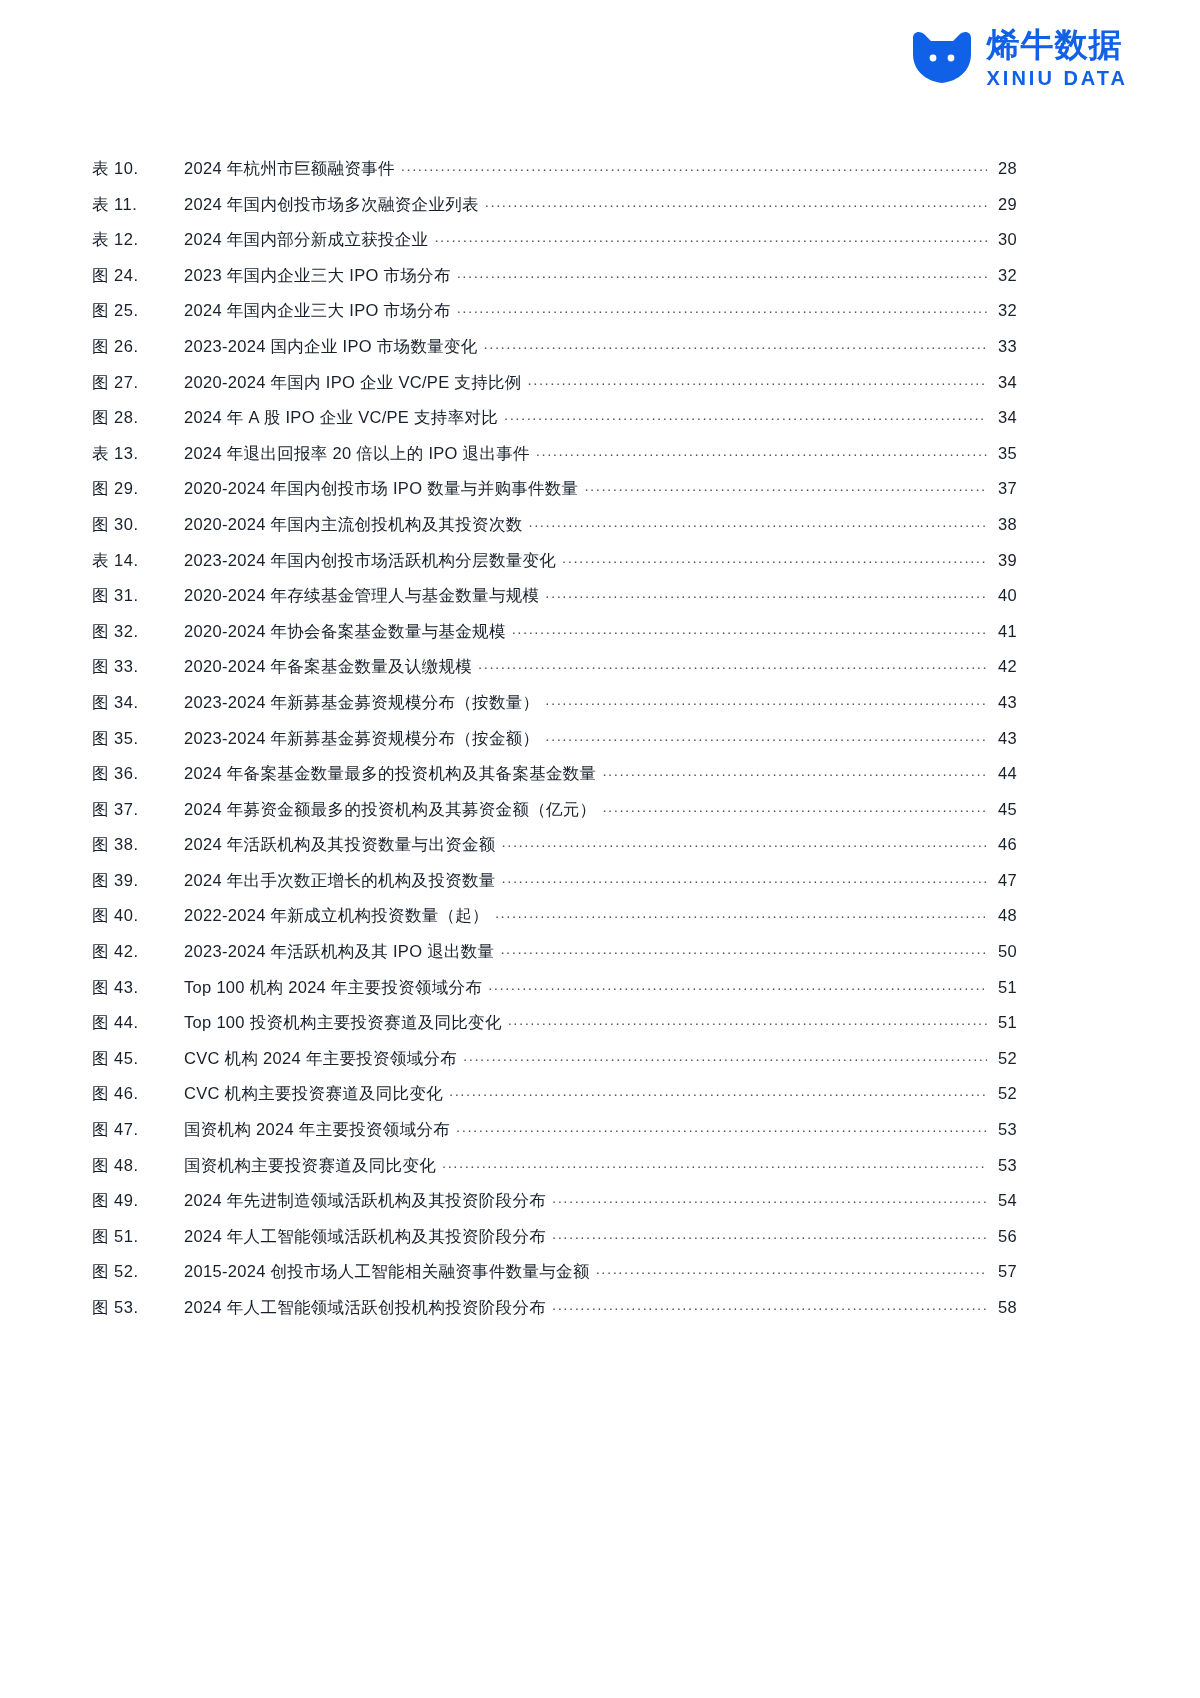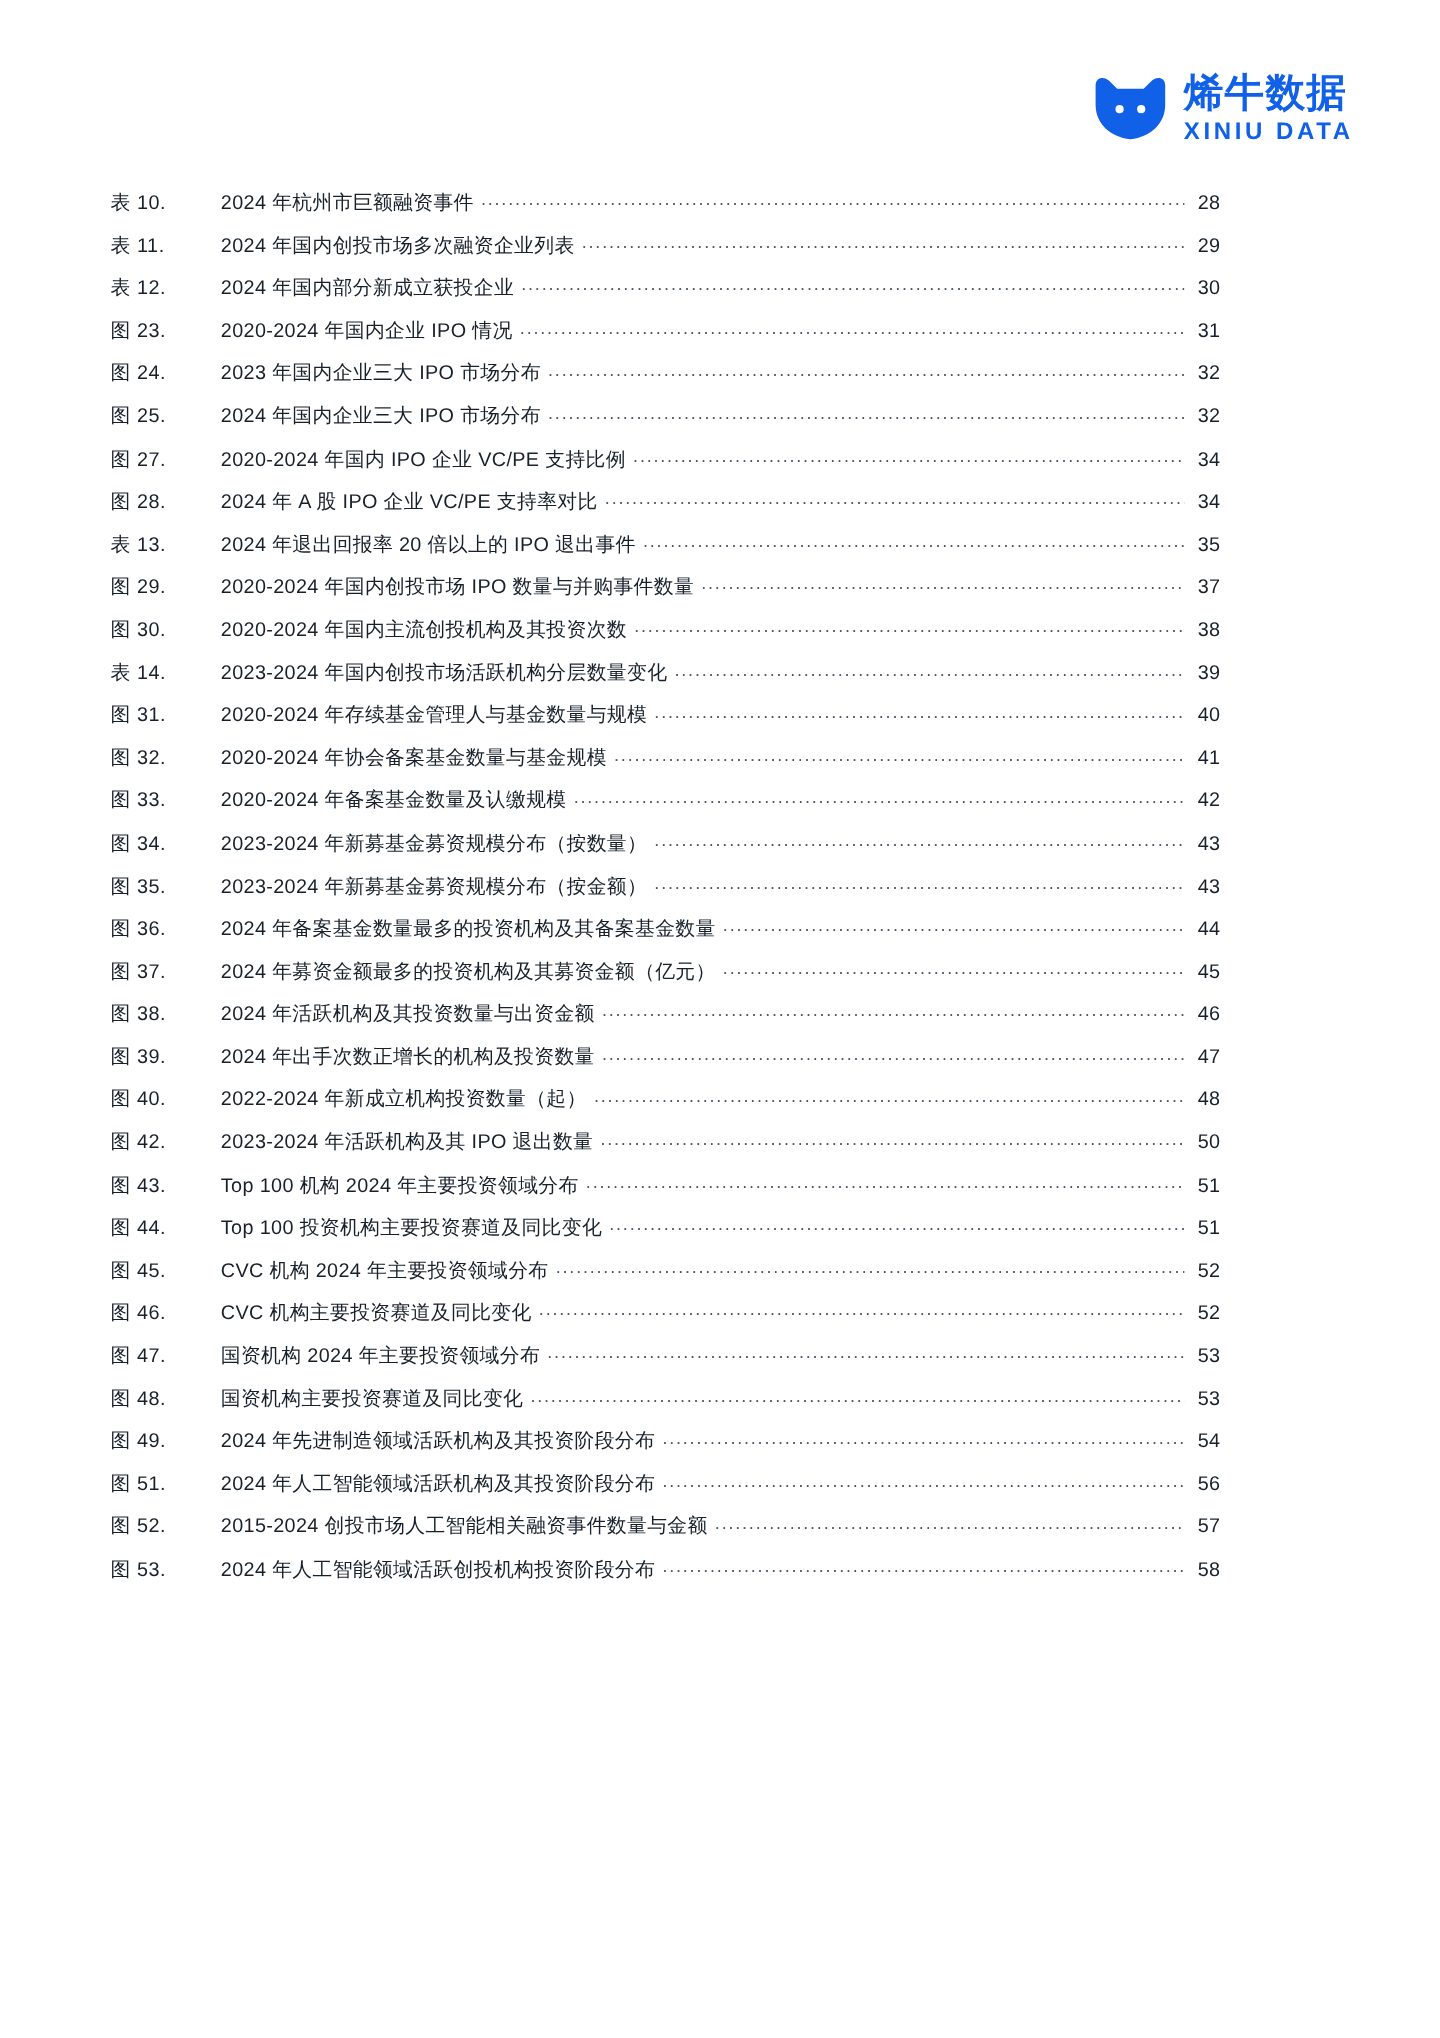--- a/index.html
+++ b/index.html
@@ -12,24 +12,24 @@
     background: #ffffff;
     font-family: "Liberation Sans", sans-serif;
     color: #1a1a1a;
     position: relative;
     overflow: hidden;
   }
 
   
   .header {
     position: absolute;
-    top: 60px;
+    top: 28px;
     right: 72px;
     display: flex;
-    align-items: center;
+    align-items: flex-start;
     gap: 14px;
   }
   .logo-mark {
     width: 62px;
     height: 58px;
     position: relative;
   }
   .logo-mark svg { display: block; }
   .logo-text {
     display: flex;
@@ -131,38 +131,38 @@
       <span class="toc-leader"></span>
       <span class="toc-page">29</span>
     </div>
     <div class="toc-row">
       <span class="toc-label">表 12.</span>
       <span class="toc-title">2024 年国内部分新成立获投企业</span>
       <span class="toc-leader"></span>
       <span class="toc-page">30</span>
     </div>
     <div class="toc-row">
-      <span class="toc-label">图 23.</span>
-      <span class="toc-title">2020-2024 年国内企业 IPO 情况</span>
-      <span class="toc-leader"></span>
-      <span class="toc-page">31</span>
-    </div>
-    <div class="toc-row">
       <span class="toc-label">图 24.</span>
       <span class="toc-title">2023 年国内企业三大 IPO 市场分布</span>
       <span class="toc-leader"></span>
       <span class="toc-page">32</span>
     </div>
     <div class="toc-row">
       <span class="toc-label">图 25.</span>
       <span class="toc-title">2024 年国内企业三大 IPO 市场分布</span>
       <span class="toc-leader"></span>
       <span class="toc-page">32</span>
     </div>
     <div class="toc-row">
+      <span class="toc-label">图 26.</span>
+      <span class="toc-title">2023-2024 国内企业 IPO 市场数量变化</span>
+      <span class="toc-leader"></span>
+      <span class="toc-page">33</span>
+    </div>
+    <div class="toc-row">
       <span class="toc-label">图 27.</span>
       <span class="toc-title">2020-2024 年国内 IPO 企业 VC/PE 支持比例</span>
       <span class="toc-leader"></span>
       <span class="toc-page">34</span>
     </div>
     <div class="toc-row">
       <span class="toc-label">图 28.</span>
       <span class="toc-title">2024 年 A 股 IPO 企业 VC/PE 支持率对比</span>
       <span class="toc-leader"></span>
       <span class="toc-page">34</span>

